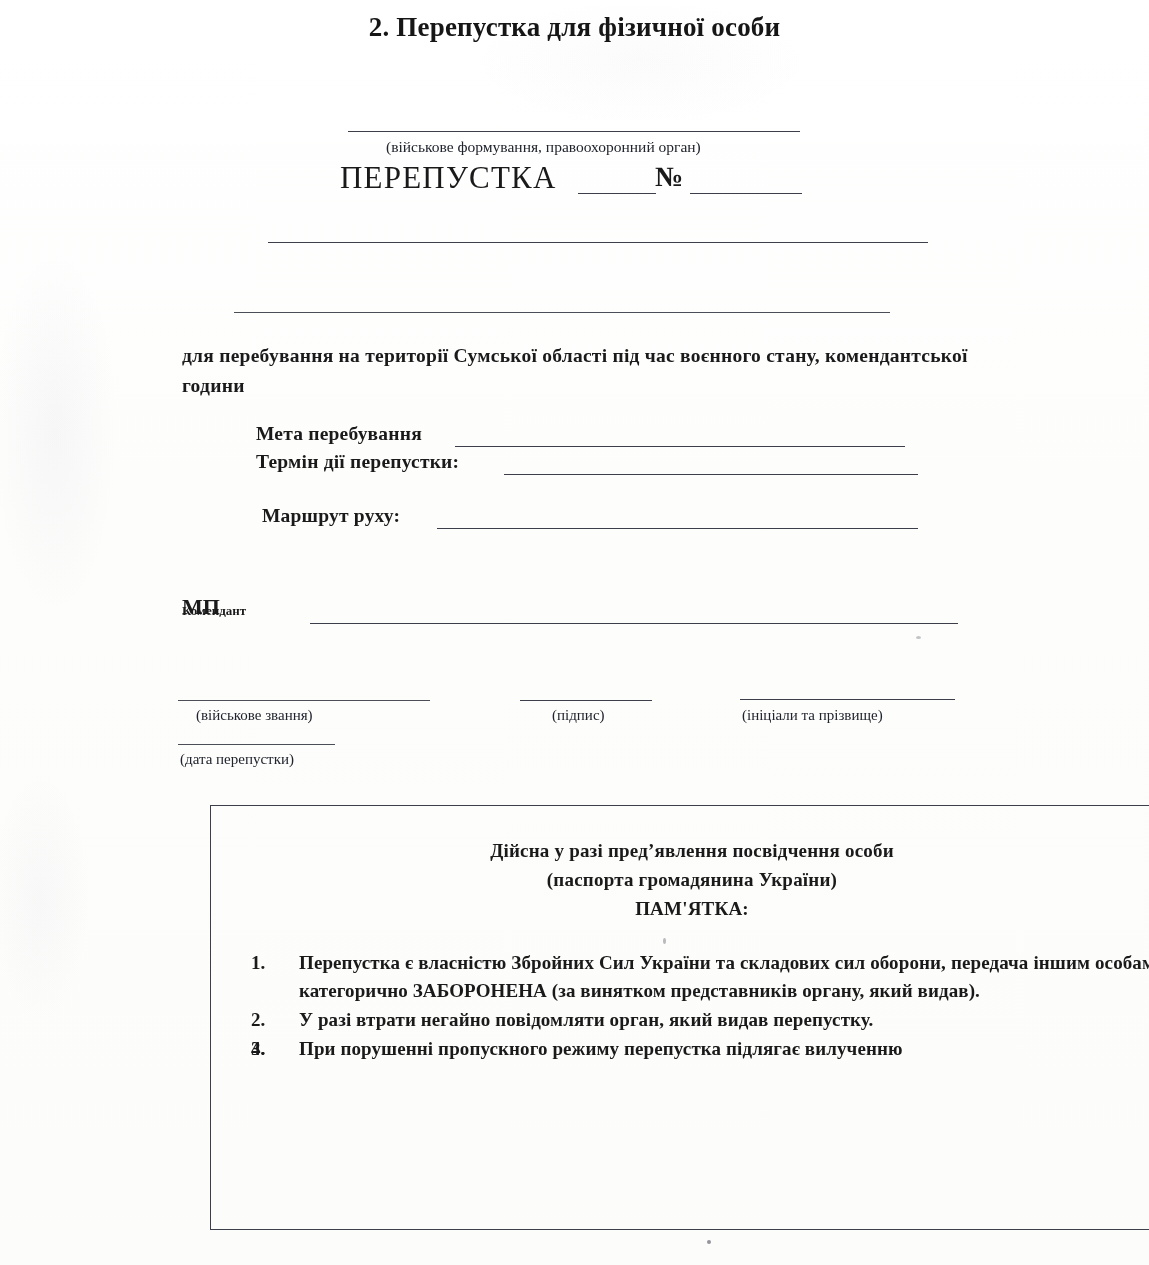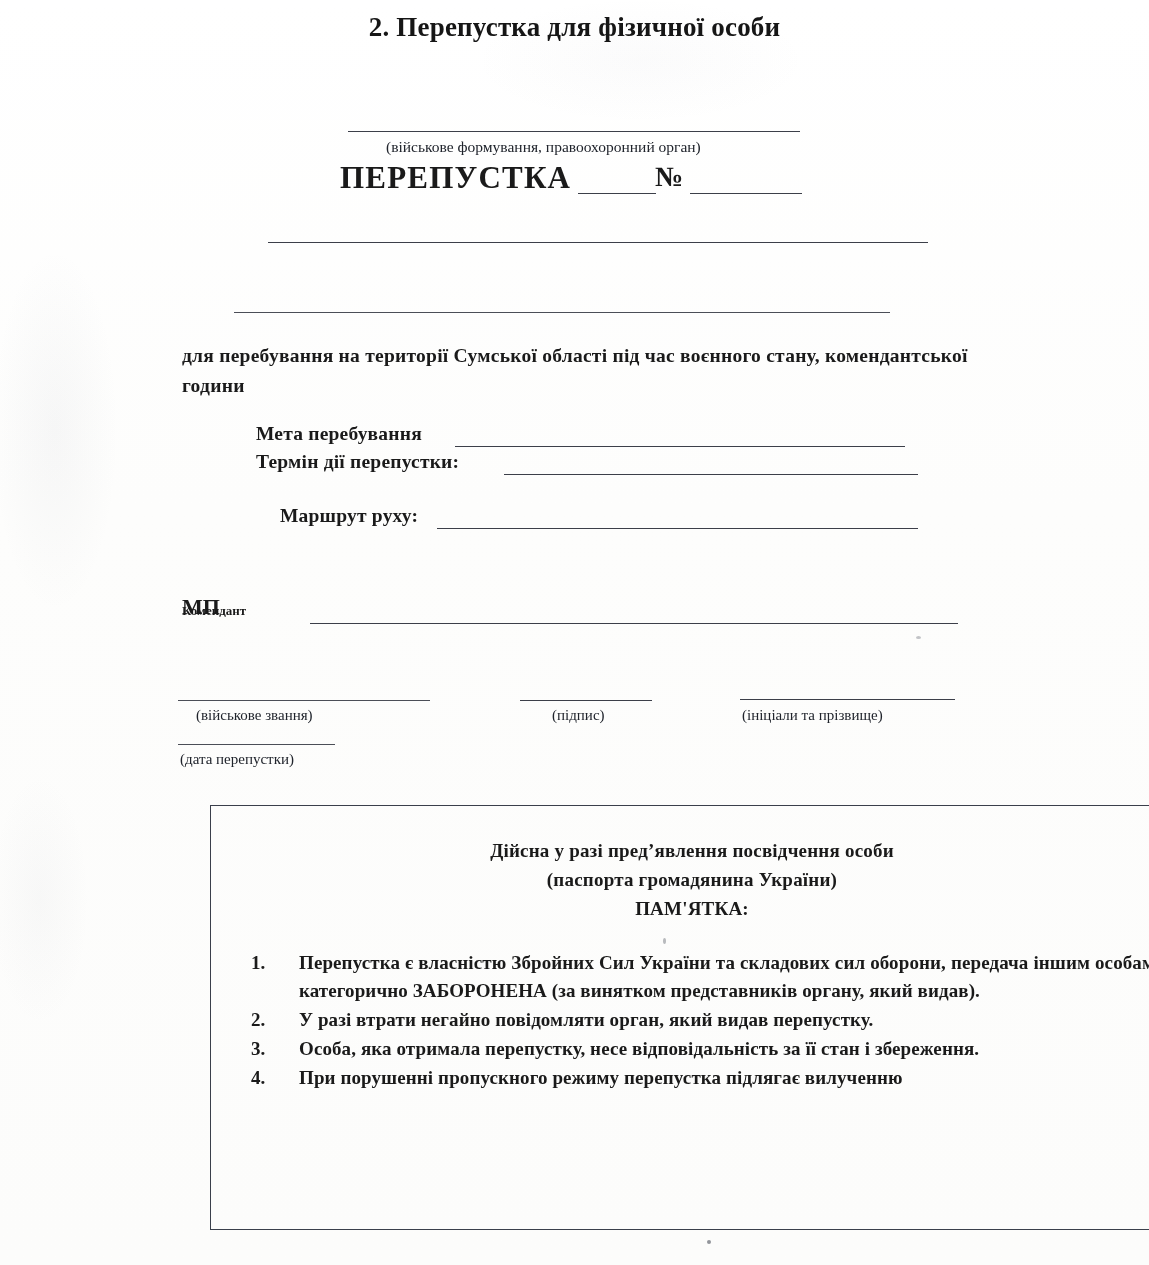--- a/index.html
+++ b/index.html
@@ -56,21 +56,21 @@
     position: absolute;
     font-size: 15.5px;
     color: #20242c;
     white-space: nowrap;
   }
 
   
   #pass-word {
     left: 340px; top: 160px;
     font-size: 31px;
-    font-weight: bold;
+    font-weight: normal;
     letter-spacing: 1.2px;
   }
   #number-sign {
     left: 655px; top: 161px;
     font-size: 28px;
     font-weight: bold;
   }
 
   
   #purpose-paragraph {
@@ -174,21 +174,21 @@
   <div class="rule thin" style="left:234px; top:312px; width:656px;"></div>
 
   <div class="abs" id="purpose-paragraph">для перебування на території Сумської області під час воєнного стану, комендантської години</div>
 
   <div class="field-label" style="left:256px; top:423px;">Мета перебування</div>
   <div class="rule" style="left:455px; top:446px; width:450px;"></div>
 
   <div class="field-label" style="left:256px; top:451px;">Термін дії перепустки:</div>
   <div class="rule" style="left:504px; top:474px; width:414px;"></div>
 
-  <div class="field-label" style="left:262px; top:505px;margin-left:18px;">Маршрут руху:</div>
+  <div class="field-label" style="left:262px; top:505px;">Маршрут руху:</div>
   <div class="rule" style="left:437px; top:528px; width:481px;"></div>
 
   <div class="abs" id="commandant-label">Комендант</div>
   <div class="rule" style="left:310px; top:623px; width:648px;"></div>
 
   <div class="abs" id="mp-label">МП</div>
 
   <div class="rule thin" style="left:178px; top:700px; width:252px;"></div>
   <div class="sig-caption" style="left:196px; top:707px;">(військове звання)</div>
 
@@ -212,21 +212,20 @@
       <li>
         <span class="num">1.</span>
         <span>Перепустка є власністю Збройних Сил України та складових сил оборони, передача іншим особам категорично ЗАБОРОНЕНА (за винятком представників органу, який видав).</span>
       </li>
       <li>
         <span class="num">2.</span>
         <span>У разі втрати негайно повідомляти орган, який видав перепустку.</span>
       </li>
       <li>
         <span class="num">3.</span>
-        <span>Особа, яка отримала перепустку, несе відповідальність за її стан і збереження.</span>
       </li>
       <li>
         <span class="num">4.</span>
         <span> При порушенні пропускного режиму перепустка підлягає вилученню</span>
       </li>
     </ol>
   </div>
 
   <div class="speck" style="left:707px; top:1240px; width:4px; height:4px;"></div>
   <div class="speck" style="left:663px; top:938px; width:3px; height:6px; opacity:.35;"></div>

